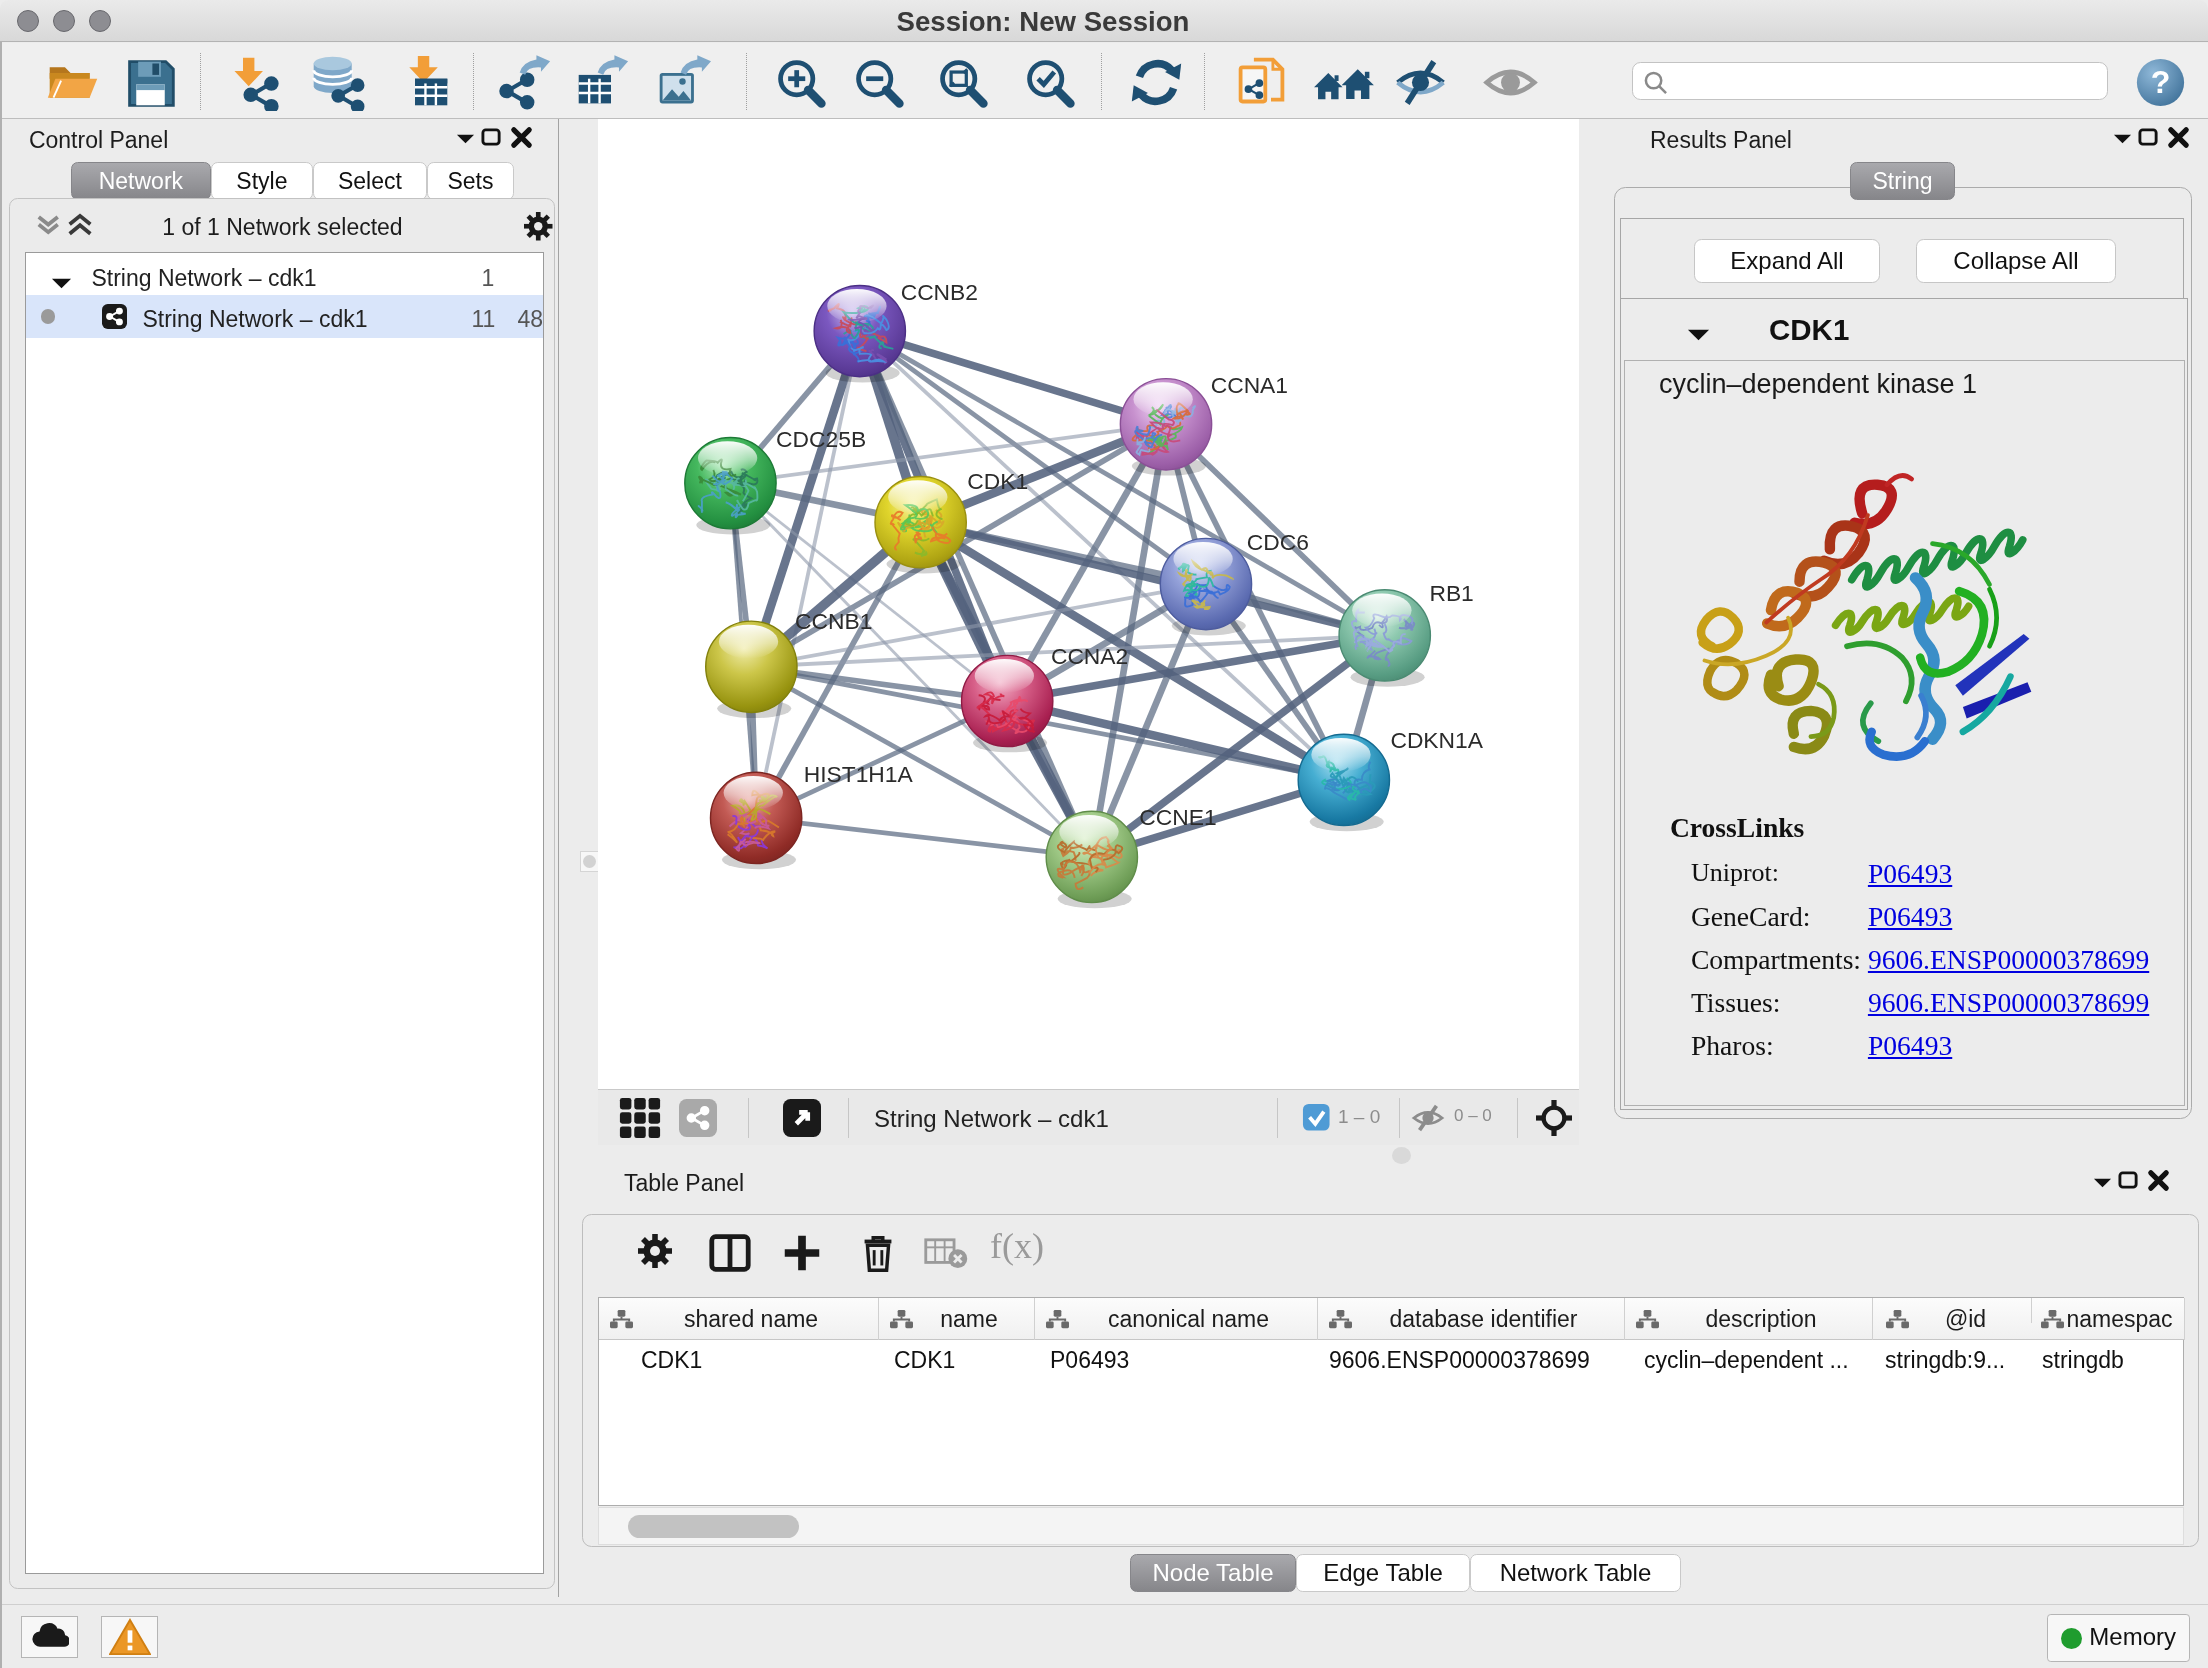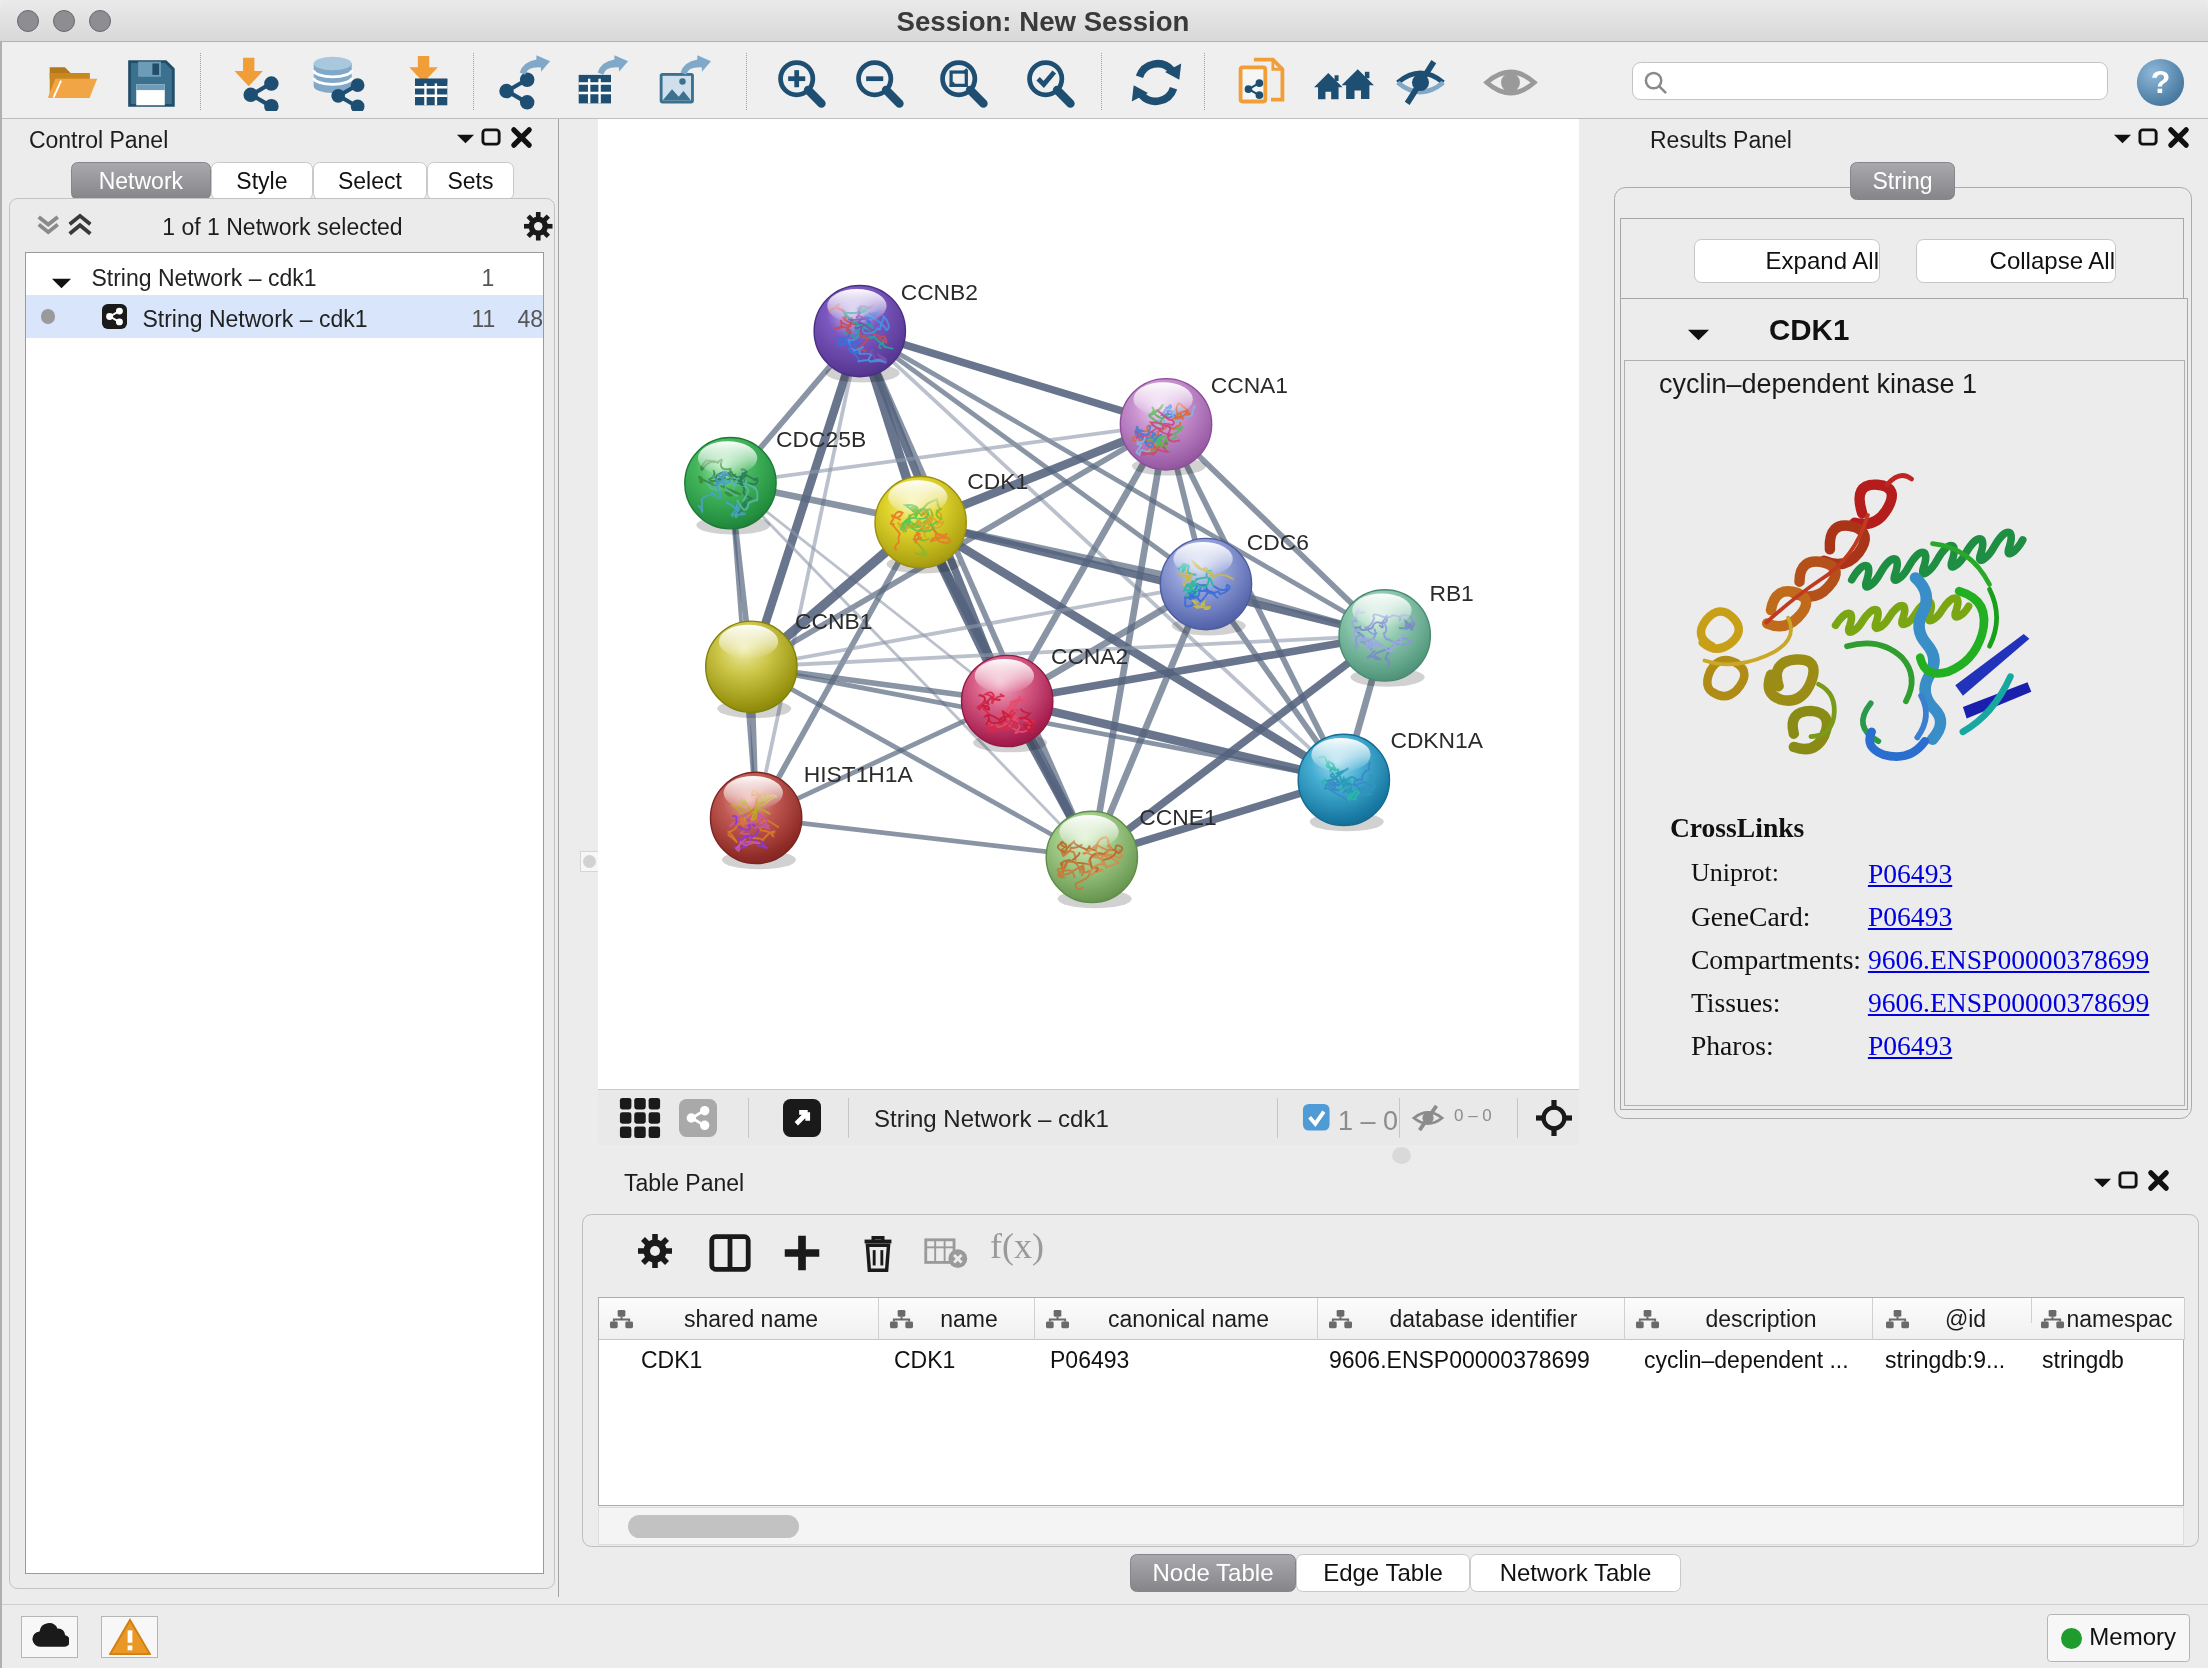--- a/index.html
+++ b/index.html
@@ -9,21 +9,21 @@
 .toolbar { left:0; top:43px; width:2208px; height:76px; background:#efefef; border-bottom:1.9px solid #bdbdbd; }
 .tbi { position:absolute; top:11.4px; }
 .tsep { position:absolute; top:9.5px; height:57px; width:0; border-left:1.9px dotted #9f9f9f; }
 .search { position:absolute; left:1632px; top:19px; width:476px; height:38px; background:#fff; border:1.9px solid #c3c3c3; border-radius:8.6px; }
 .search svg { position:absolute; left:9.5px; top:6.7px; }
 .panel-title { font-size:23px; color:#1c1c1c; }
 .pico { position:absolute; top:0px; }
 .tab { position:absolute; height:38px; background:#fff; border:1px solid #c9c9c9; border-radius:6.7px; text-align:center; font-size:23px; color:#111; line-height:36px; }
 .tab.sel { background:linear-gradient(#a9a9ad,#86868a); color:#fff; border-color:#86868a; }
 .netrow { position:absolute; font-size:23px; color:#222; }
-.wbtn { position:absolute; background:#fff; border:1px solid #c6c6c6; border-radius:7.6px; font-size:24px; color:#111; text-align:right; }
+.wbtn { position:absolute; background:#fff; border:1px solid #c6c6c6; border-radius:7.6px; font-size:24px; color:#111; text-align:center; }
 a.lnk { color:#0000e0; text-decoration:underline; }
 </style>
 
 </head><body>
 <div class="abs titlebar">
     <div class="tl" style="left:17px"></div>
     <div class="tl" style="left:53px"></div>
     <div class="tl" style="left:89px"></div>
     <div class="title" style="left:-61px">Session: New Session</div>
   </div>
@@ -613,21 +613,21 @@
       <div style="position:absolute;left:919px;top:7.6px;height:40px;border-left:1px solid #c6c6c6"></div>
       <div style="position:absolute;left:185px;top:8.6px"><svg width="38" height="38" viewBox="0 0 40 40" style="">
           <rect x="0" y="0" width="40" height="40" rx="8" fill="#1a1a1a"></rect>
           <path d="M14 26 L26 14 M26 14 h-9 M26 14 v9" stroke="#fff" stroke-width="5" fill="none"></path>
         </svg></div>
       <div style="position:absolute;left:276px;top:15px;font-size:24px;color:#222">String Network – cdk1</div>
       <div style="position:absolute;left:704px;top:13.3px"><svg width="28.5" height="28.5" viewBox="0 0 30 30" style="">
           <rect x="1" y="1" width="28" height="28" rx="6" fill="#4f9bd5"></rect>
           <path d="M8 15 l6 7 9-13" stroke="#fff" stroke-width="4" fill="none"></path>
         </svg></div>
-      <div style="position:absolute;left:740px;top:16px;font-size:27px;color:#8c8c8c">1 – 0</div>
+      <div style="position:absolute;left:740px;top:16px;font-size:19px;color:#8c8c8c">1 – 0</div>
       <div style="position:absolute;left:813px;top:13.3px"><svg width="34" height="30" viewBox="0 0 36 32" style="">
           <path d="M3 16 Q18 4 33 16 Q18 28 3 16z" fill="none" stroke="#8c8c8c" stroke-width="3"></path>
           <circle cx="18" cy="16" r="6" fill="#8c8c8c"></circle>
           <line x1="27" y1="3" x2="9" y2="29" stroke="#8c8c8c" stroke-width="4"></line>
         </svg></div>
       <div style="position:absolute;left:856px;top:16px;font-size:17px;color:#8c8c8c">0 – 0</div>
       <div style="position:absolute;left:938px;top:9.5px"><svg width="36" height="36" viewBox="0 0 38 38" style="">
           <circle cx="19" cy="19" r="11" fill="none" stroke="#1a1a1a" stroke-width="4.5"></circle>
           <g stroke="#1a1a1a" stroke-width="5.5">
             <line x1="19" y1="0" x2="19" y2="10"></line>

